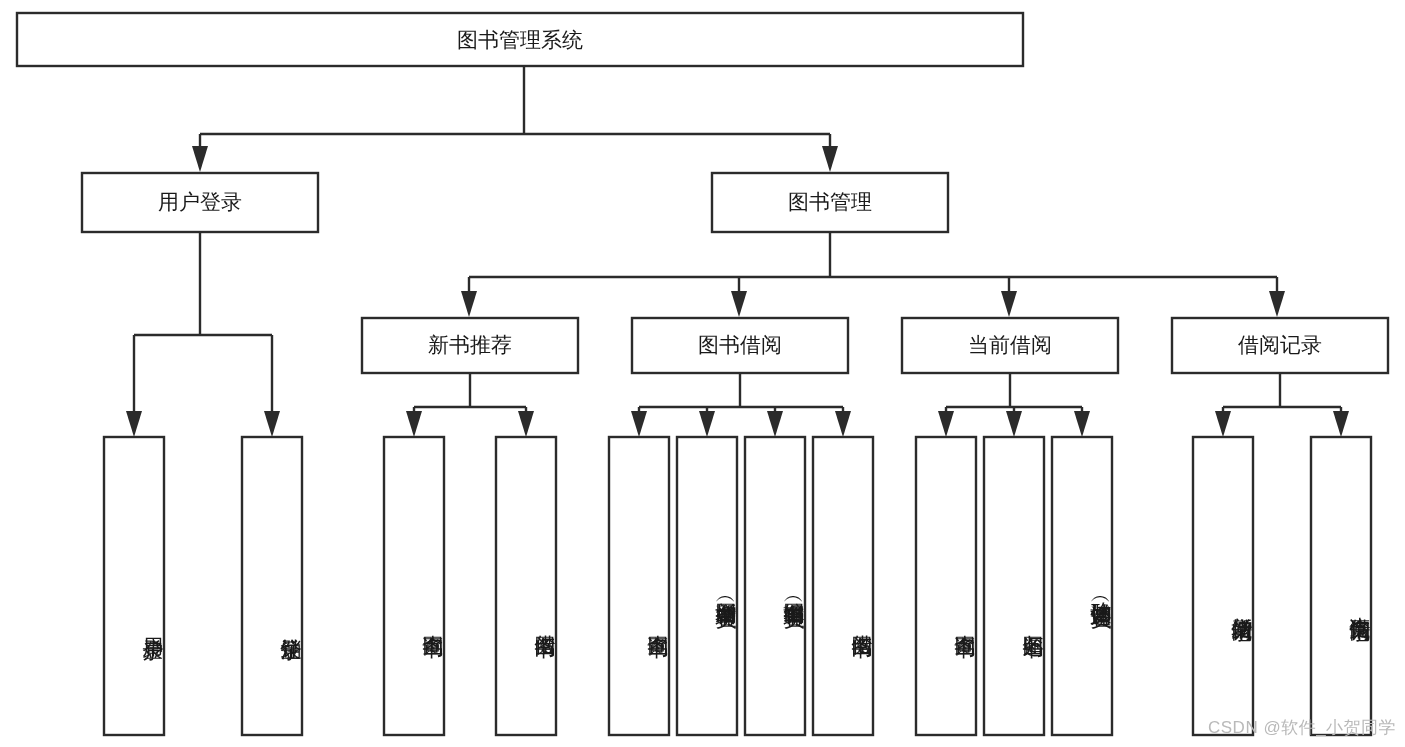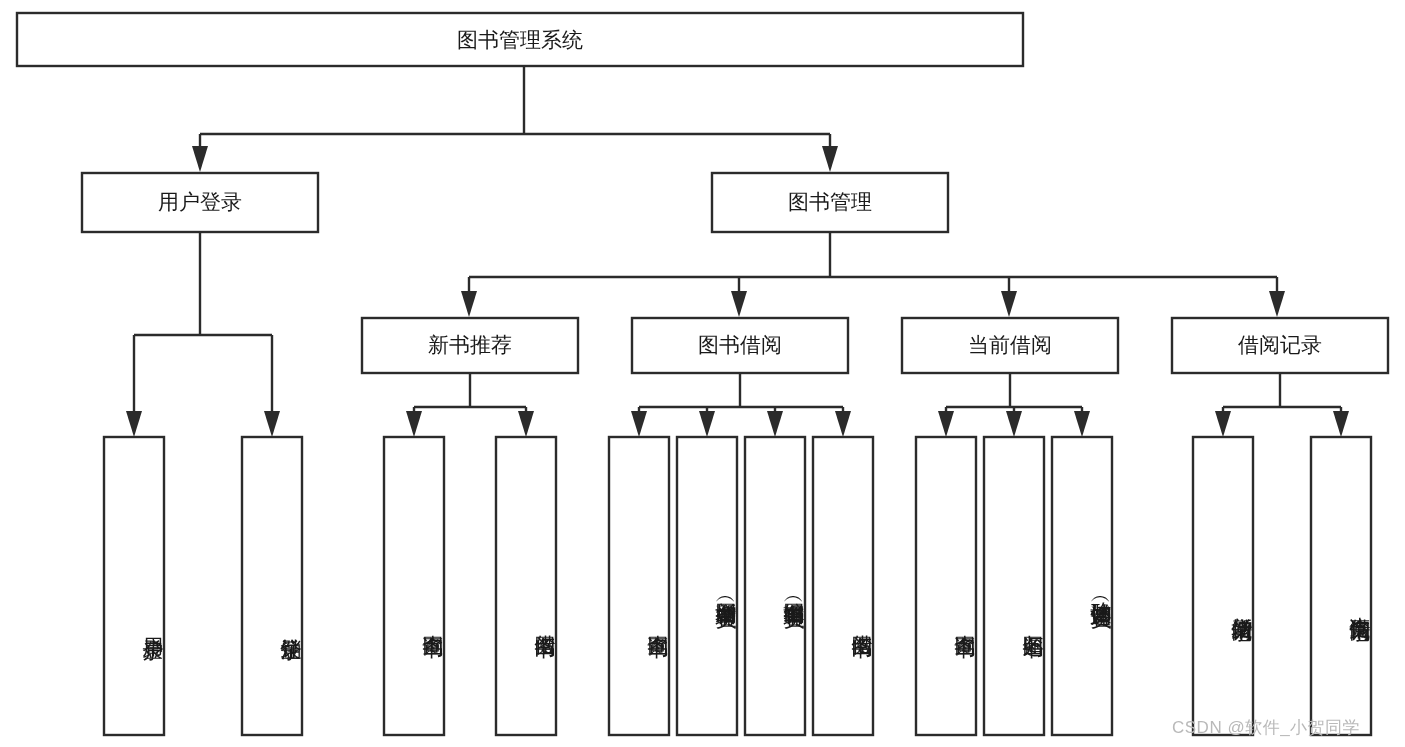--- a/index.html
+++ b/index.html
@@ -218,15 +218,15 @@
   <div class="node-label-v" style="left:745px; top:443px; width:60px; height:292px;">编辑图书（管理员）</div>
   <div class="node-label-v" style="left:813px; top:505px; width:60px; height:230px;">借阅图书</div>
 
   <div class="node-label-v" style="left:916px; top:505px; width:60px; height:230px;">查询图书</div>
   <div class="node-label-v" style="left:984px; top:505px; width:60px; height:230px;">归还图书</div>
   <div class="node-label-v" style="left:1052px; top:443px; width:60px; height:292px;">确认归还（管理员）</div>
 
   <div class="node-label-v" style="left:1193px; top:470px; width:60px; height:265px;">新增借阅记录</div>
   <div class="node-label-v" style="left:1311px; top:470px; width:60px; height:265px;">查询借阅记录</div>
 
-  <div class="watermark" style="left:1136px; top:716px;padding-left:36px;">CSDN @软件_小贺同学</div>
+  <div class="watermark" style="left:1172px; top:716px;padding-left:36px;">CSDN @软件_小贺同学</div>
 
 </div>
 
 </body></html>

